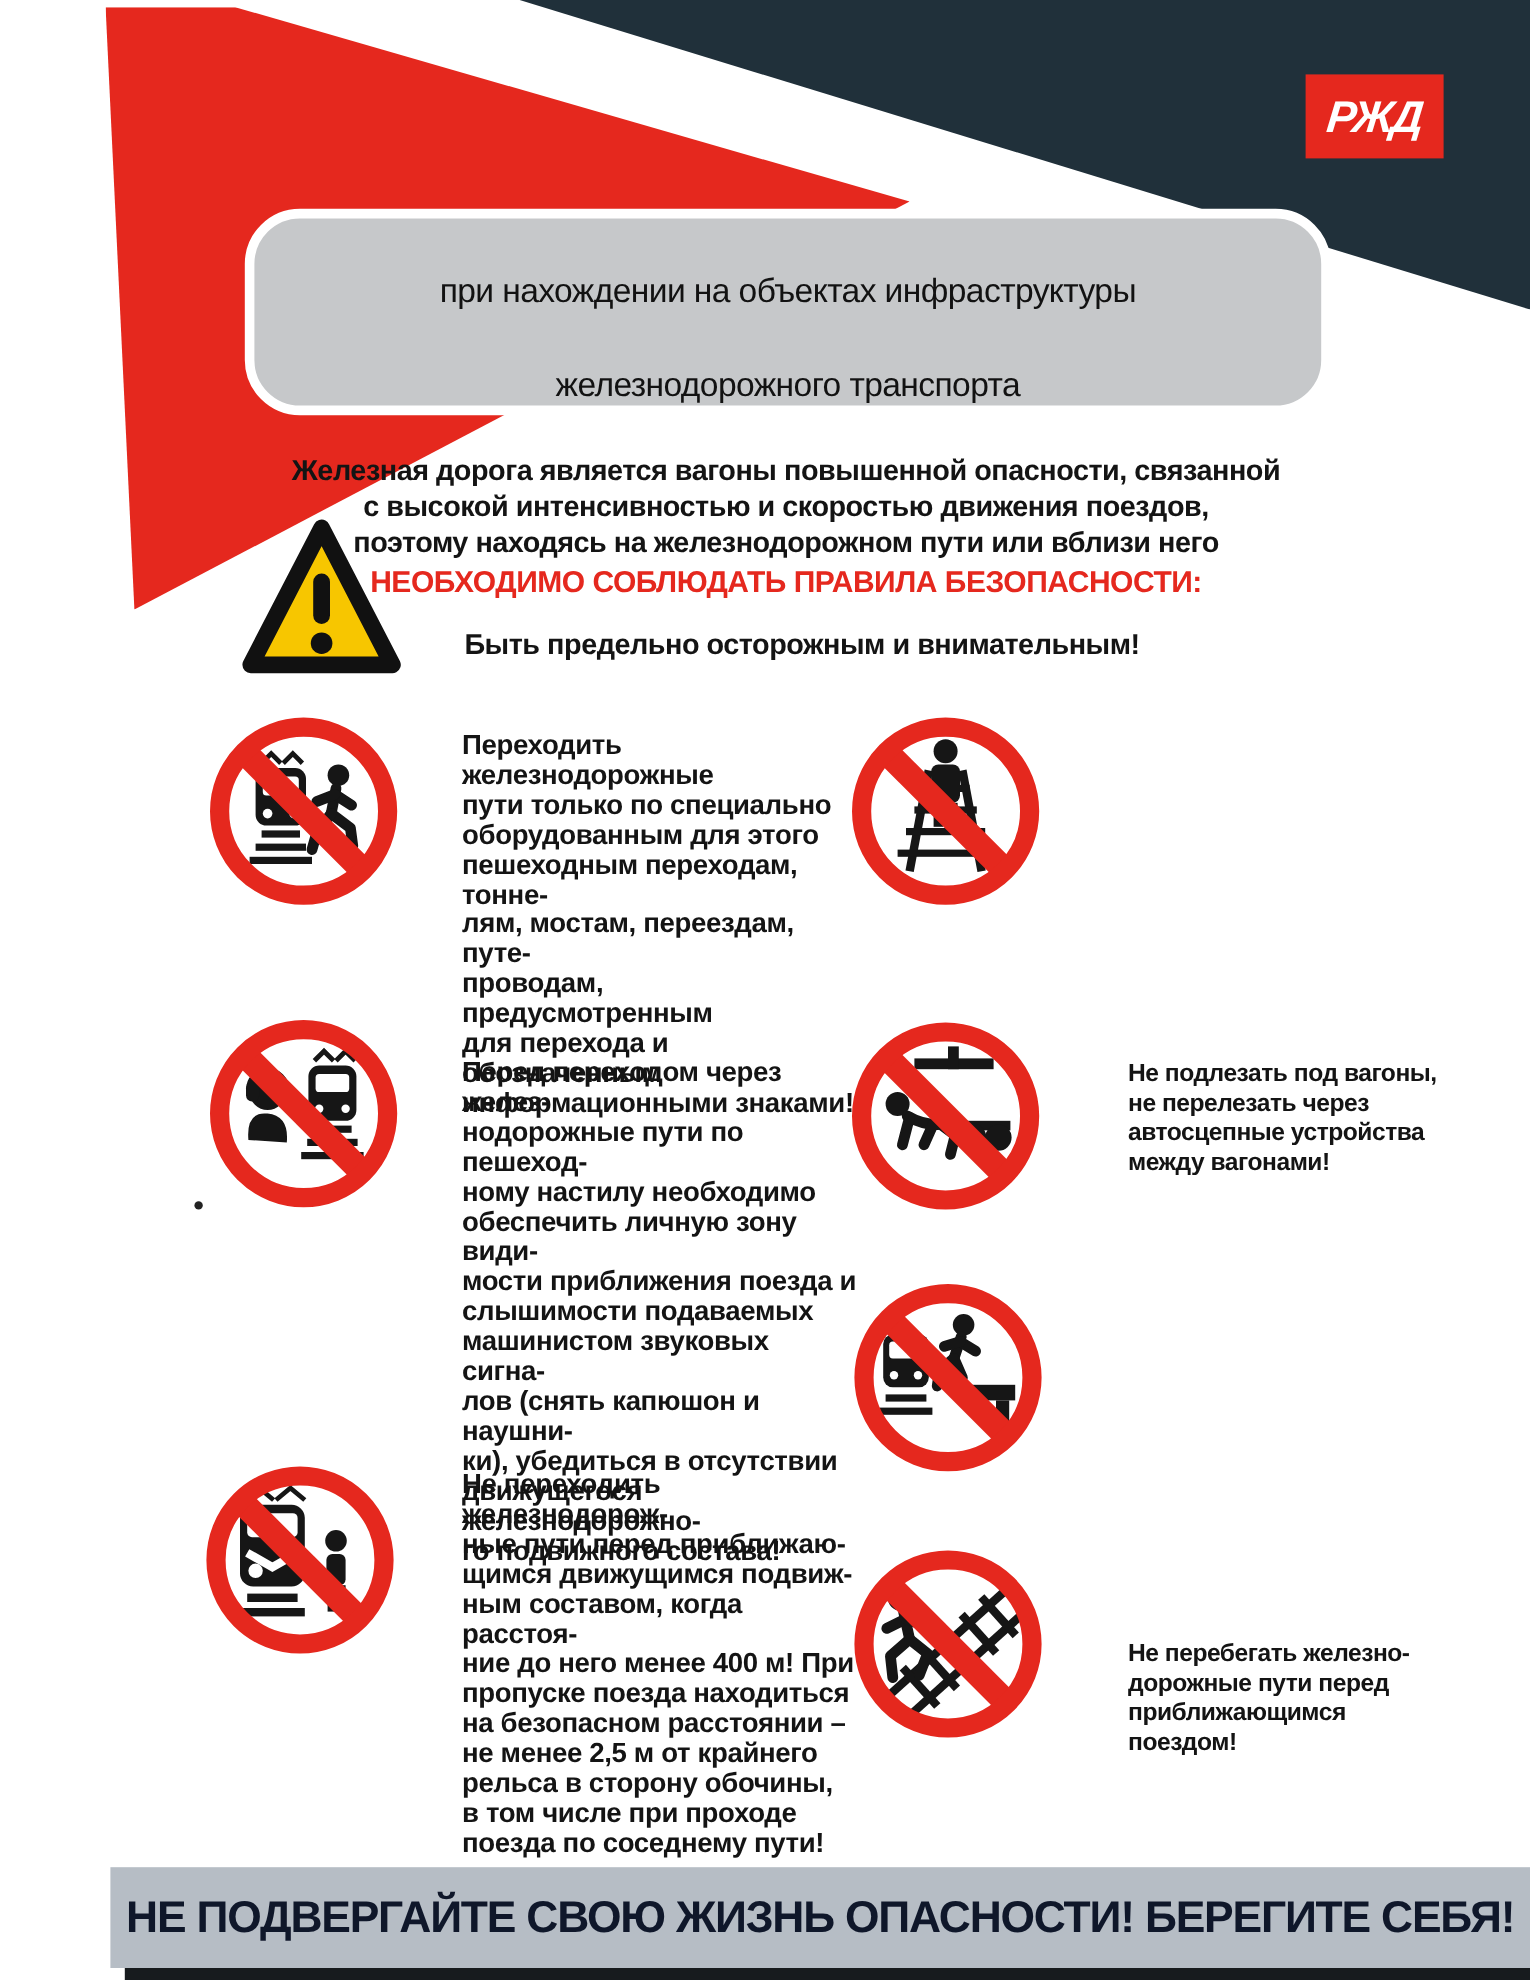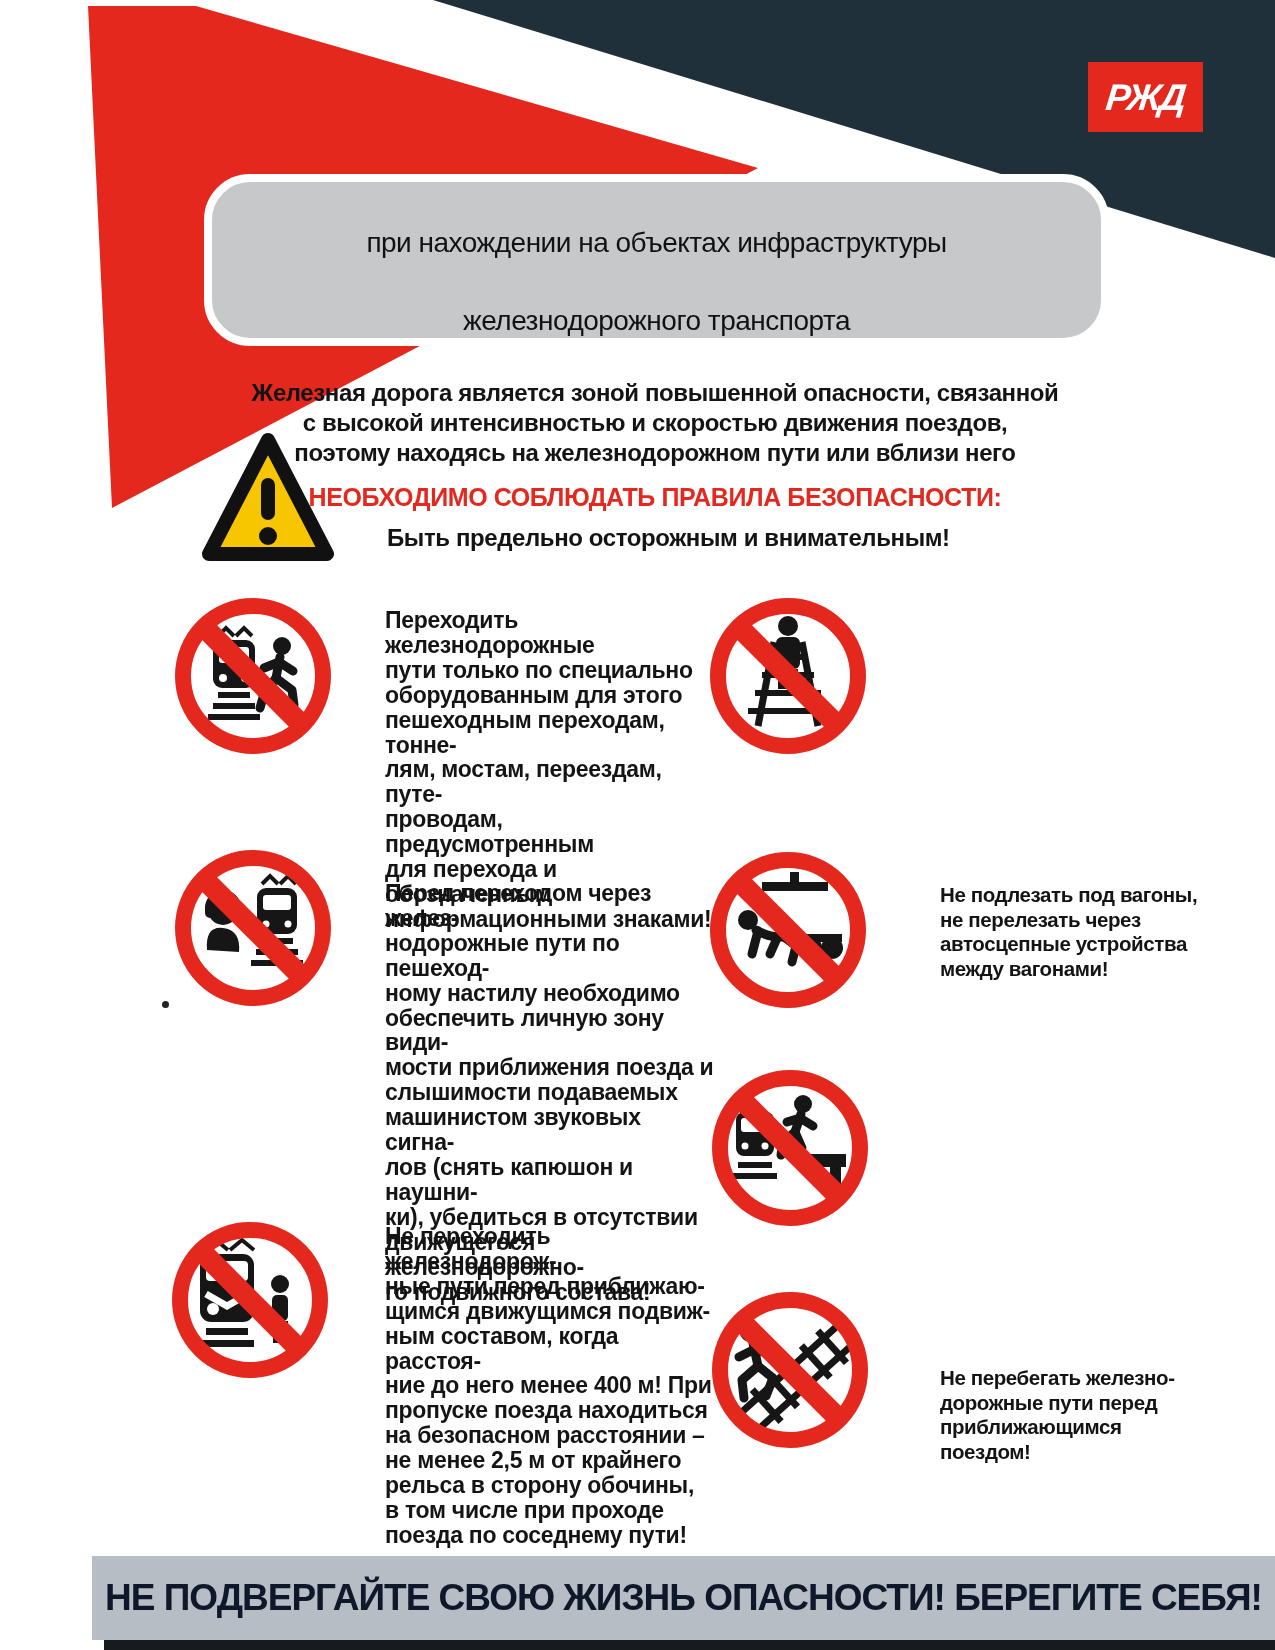--- a/index.html
+++ b/index.html
@@ -18,21 +18,21 @@
     transform:skewX(-6deg);line-height:1;}
   
   .title-panel{position:absolute;left:204px;top:174px;width:905px;height:172px;box-sizing:border-box;
     background:#c6c8ca;border:8px solid #ffffff;border-radius:46px;z-index:2;
     display:flex;flex-direction:column;align-items:center;justify-content:center;text-align:center;}
   .title-l1{font-size:45px;font-weight:800;letter-spacing:-1.5px;color:#121212;line-height:1.08;}
   .title-l2,.title-l3{font-size:28px;font-weight:400;letter-spacing:-0.5px;color:#121212;line-height:1.26;margin-top:43px;}
   
   .intro{position:absolute;left:135px;top:378px;width:1040px;text-align:center;z-index:3;}
   .intro-lines{font-size:24px;font-weight:800;line-height:30px;white-space:pre-line;letter-spacing:-0.4px;color:#141414;}
-  .intro-highlight{font-size:25px;font-weight:800;line-height:30px;color:#e5281e;letter-spacing:-0.4px;margin-top:14px;}
+  .intro-highlight{font-size:25px;font-weight:800;line-height:30px;color:#e5281e;letter-spacing:-0.4px;margin-top:2px;}
   .caution{position:absolute;left:387px;top:524px;font-size:24px;font-weight:800;letter-spacing:-0.4px;color:#141414;z-index:3;}
   .warn-tri{position:absolute;left:198px;top:428px;width:140px;height:146px;z-index:3;}
   
   .sign{position:absolute;width:180px;height:180px;z-index:3;}
   .rule-text{position:absolute;white-space:pre-line;font-weight:800;color:#141414;z-index:3;}
   .rule-text.left{left:385px;width:330px;font-size:23px;line-height:24.9px;letter-spacing:-0.3px;}
   .rule-text.right{left:940px;width:290px;font-size:20.5px;line-height:24.7px;letter-spacing:-0.4px;}
   
   .footer-bar{position:absolute;left:92px;top:1556px;width:1183px;height:84px;background:#b6bdc5;z-index:3;
     display:flex;align-items:center;justify-content:center;}
@@ -51,21 +51,21 @@
   <div class="logo-box">
     <span class="logo-text">РЖД</span>
   </div>
 
   <div class="title-panel">
     <div class="title-l2">при нахождении на объектах инфраструктуры</div>
     <div class="title-l3">железнодорожного транспорта</div>
   </div>
 
   <div class="intro">
-    <div class="intro-lines">Железная дорога является зоной повышенной опасности, связанной
+    <div class="intro-lines">Железная дорога является вагоны повышенной опасности, связанной
 с высокой интенсивностью и скоростью движения поездов,
 поэтому находясь на железнодорожном пути или вблизи него</div>
     <div class="intro-highlight">НЕОБХОДИМО СОБЛЮДАТЬ ПРАВИЛА БЕЗОПАСНОСТИ:</div>
   </div>
 
   <svg class="warn-tri" viewBox="0 0 140 146">
     <path d="M70 12 L129 126 L11 126 Z" fill="#f7c600" stroke="#111" stroke-width="14" stroke-linejoin="round"></path>
     <rect x="63" y="50" width="14" height="42" rx="7" fill="#111"></rect>
     <circle cx="70" cy="108" r="9" fill="#111"></circle>
   </svg>

